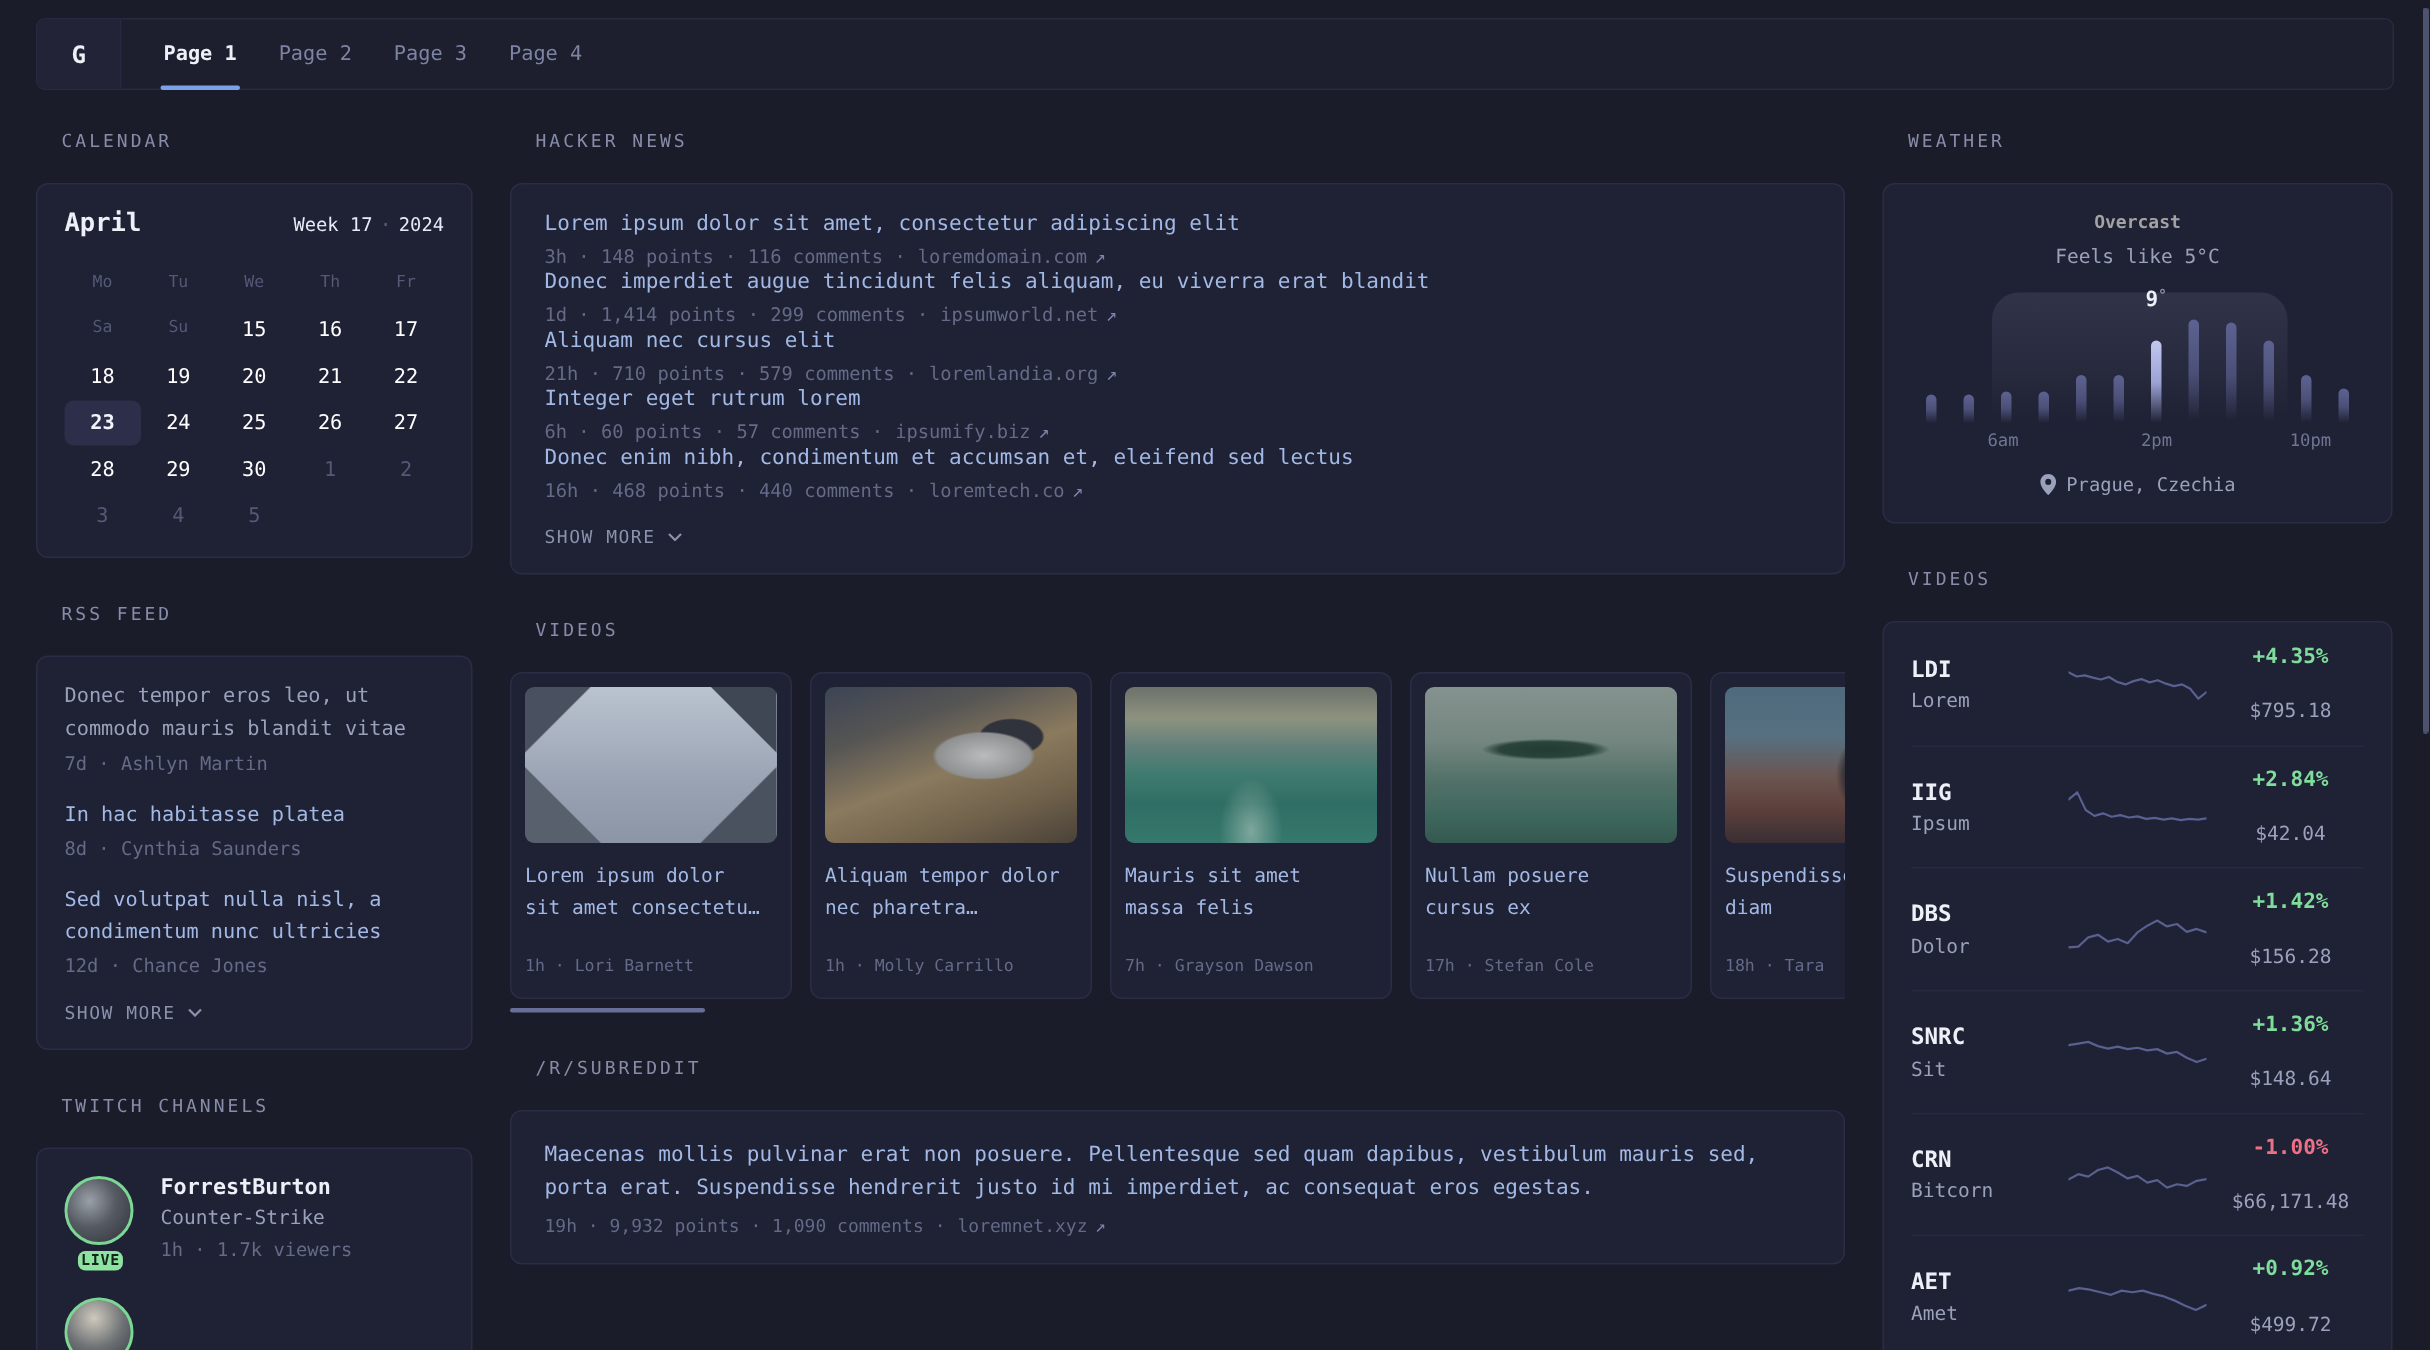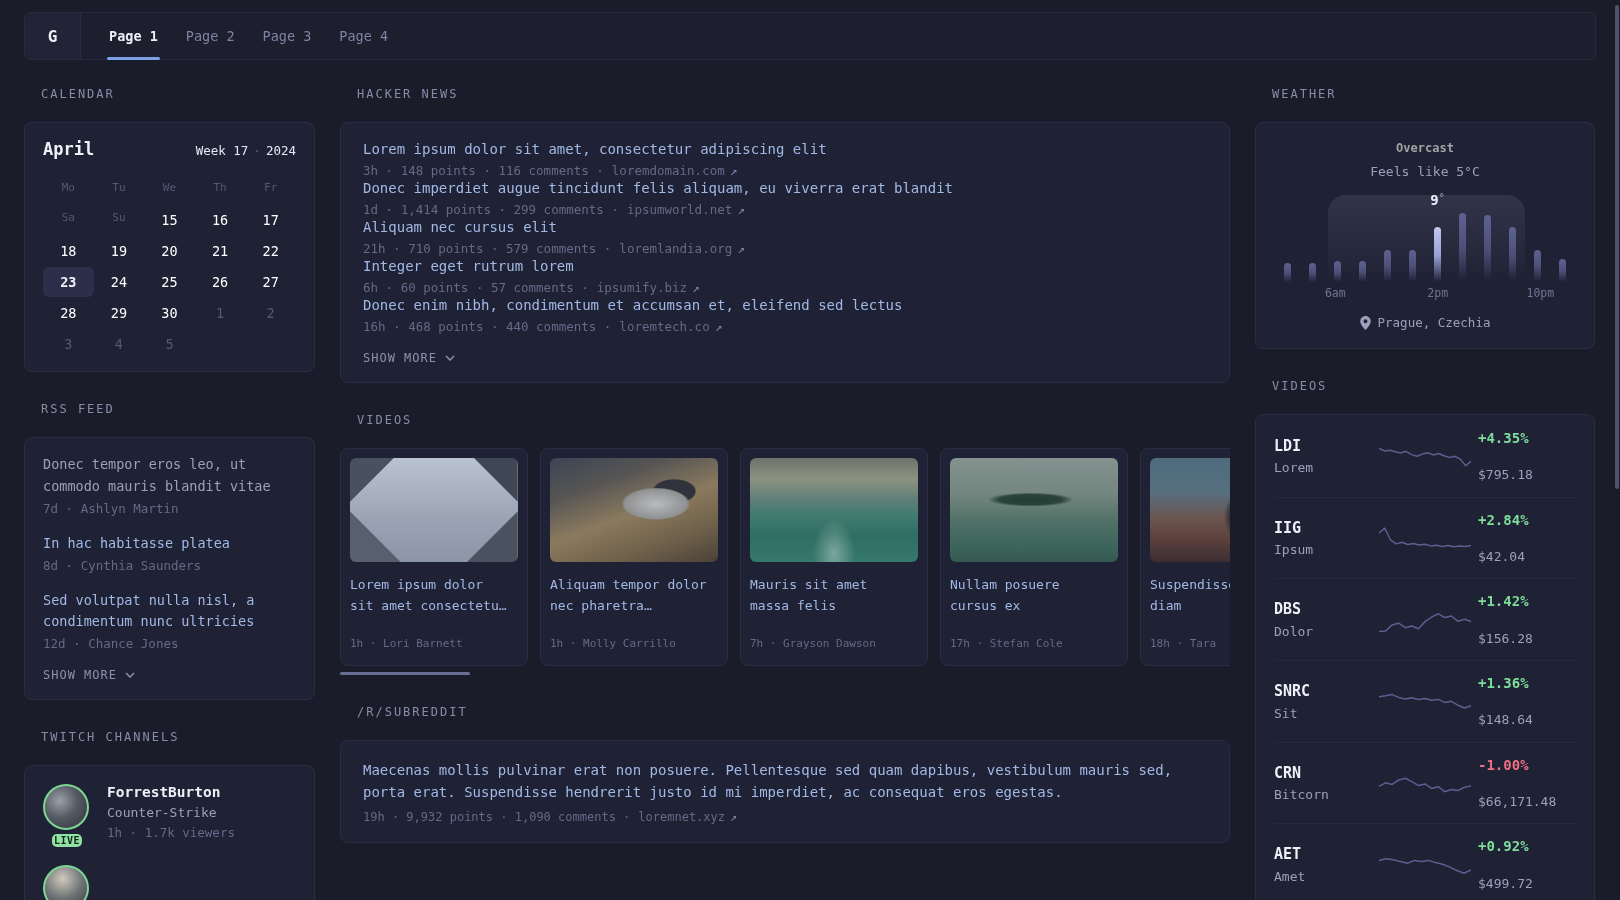--- a/index.html
+++ b/index.html
@@ -126,21 +126,21 @@
   
   .stk{padding:1px 18px}
   .stk-row{display:flex;align-items:center;padding:15px 0 14px;border-top:1px solid #272941;cursor:pointer}
   .stk-row:first-child{border-top:none}
   .stk-left{width:98px;flex:0 0 98px}
   .stk-tkr{font-size:15px;font-weight:bold;line-height:1.1;color:#eef0f8}
   .stk-name{font-size:13px;line-height:1.1;color:#9aa1bb;margin-top:7px;white-space:nowrap}
   .stk-sparkbox{flex:1;display:flex;justify-content:center}
   .stk-spark{width:92px;height:34px}
   .stk-spark polyline{fill:none;stroke:#5a6090;stroke-width:1.5;stroke-linejoin:round;stroke-linecap:round}
-  .stk-right{width:98px;flex:0 0 98px;text-align:left}
+  .stk-right{width:98px;flex:0 0 98px;text-align:center}
   .stk-chg{font-size:14px;font-weight:bold;line-height:1.1;color:#7edd9a}
   .stk-row.down .stk-chg{color:#ee7087}
   .stk-price{font-size:13px;line-height:1.1;color:#9ba1bd;margin-top:22px;white-space:nowrap}
 
   
   .scrollbar{position:fixed;right:1px;top:5px;width:4px;height:484px;border-radius:3px;background:#4d526f}
 </style>
 </head>
 <body>
 

